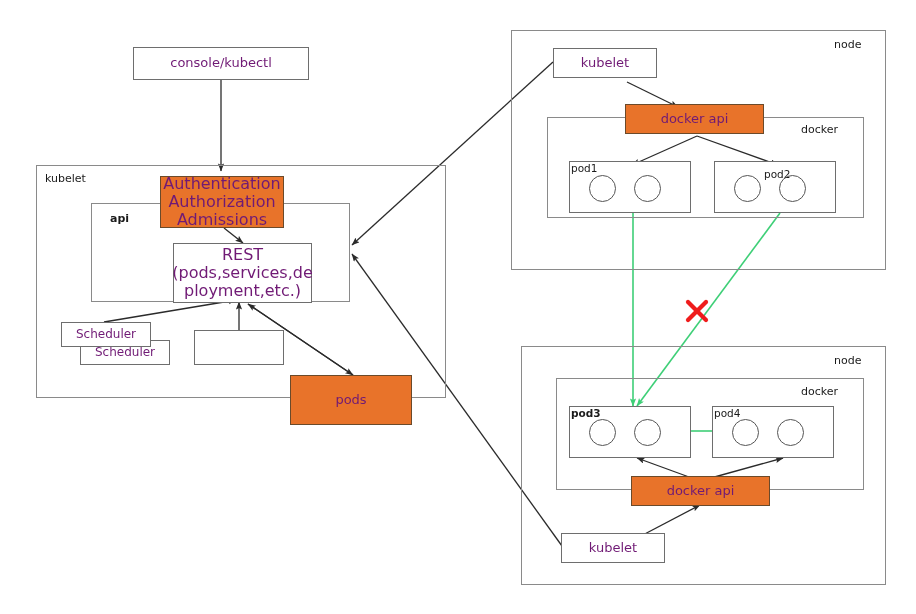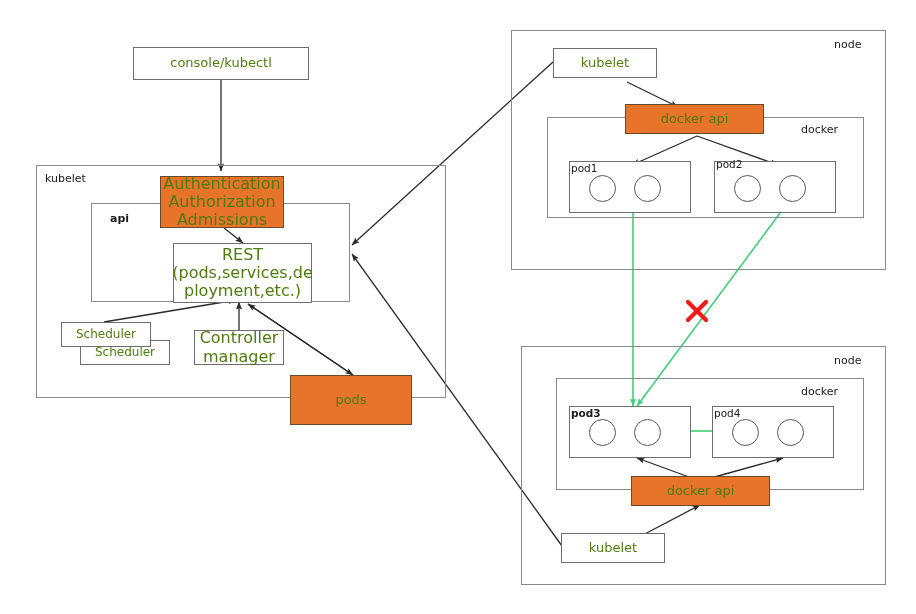--- a/index.html
+++ b/index.html
@@ -35,21 +35,21 @@
     border: 1px solid #8a8a8a;
   }
   
   .ctext {
     position: absolute;
     box-sizing: border-box;
     display: flex;
     align-items: center;
     justify-content: center;
     text-align: center;
-    color: #4d7c0f;
+    color: #701a75;
     line-height: 1.14;
     white-space: pre-line;
     pointer-events: none;
   }
   .corner-label {
     position: absolute;
     color: #1a1a1a;
     font-size: 11px;
     white-space: nowrap;
   }
@@ -164,22 +164,20 @@
 Authorization
 Admissions</div>
 
   <div class="box plain" style="left:80px; top:340px; width:90px; height:25px;"></div>
   <div class="ctext fs12" style="left:80px; top:340px; width:90px; height:25px;">Scheduler</div>
 
   <div class="box plain" style="left:61px; top:322px; width:90px; height:25px;"></div>
   <div class="ctext fs12" style="left:61px; top:322px; width:90px; height:25px;">Scheduler</div>
 
   <div class="box plain" style="left:194px; top:330px; width:90px; height:35px;"></div>
-  <div class="ctext fs11" style="left:194px; top:330px; width:90px; height:35px;">Controller
-manager</div>
 
   <div class="box filled" style="left:290px; top:375px; width:122px; height:50px;"></div>
   <div class="ctext fs13" style="left:290px; top:375px; width:122px; height:50px;">pods</div>
 
   <div class="box container-box" style="left:511px; top:30px; width:375px; height:240px;"></div>
   <div class="corner-label" style="left:834px; top:38px;">node</div>
 
   <div class="box plain" style="left:553px; top:48px; width:104px; height:30px;"></div>
   <div class="ctext fs13" style="left:553px; top:48px; width:104px; height:30px;">kubelet</div>
 
@@ -188,21 +186,21 @@
 
   <div class="box filled" style="left:625px; top:104px; width:139px; height:30px;"></div>
   <div class="ctext fs13" style="left:625px; top:104px; width:139px; height:30px;">docker api</div>
 
   <div class="box plain" style="left:569px; top:161px; width:122px; height:52px;"></div>
   <div class="pod-label" style="left:571px; top:162px;">pod1</div>
   <div class="pod-circle" style="left:589px; top:175px; width:27px; height:27px;"></div>
   <div class="pod-circle" style="left:634px; top:175px; width:27px; height:27px;"></div>
 
   <div class="box plain" style="left:714px; top:161px; width:122px; height:52px;"></div>
-  <div class="pod-label" style="left:716px; top:158px;">pod2</div>
+  <div class="pod-label" style="left:716px; top:168px;padding-left:48px;">pod2</div>
   <div class="pod-circle" style="left:734px; top:175px; width:27px; height:27px;"></div>
   <div class="pod-circle" style="left:779px; top:175px; width:27px; height:27px;"></div>
 
   <div class="box container-box" style="left:521px; top:346px; width:365px; height:239px;"></div>
   <div class="corner-label" style="left:834px; top:354px;">node</div>
 
   <div class="box container-box" style="left:556px; top:378px; width:308px; height:112px;"></div>
   <div class="corner-label" style="left:801px; top:385px;">docker</div>
 
   <div class="box plain" style="left:569px; top:406px; width:122px; height:52px;"></div>

